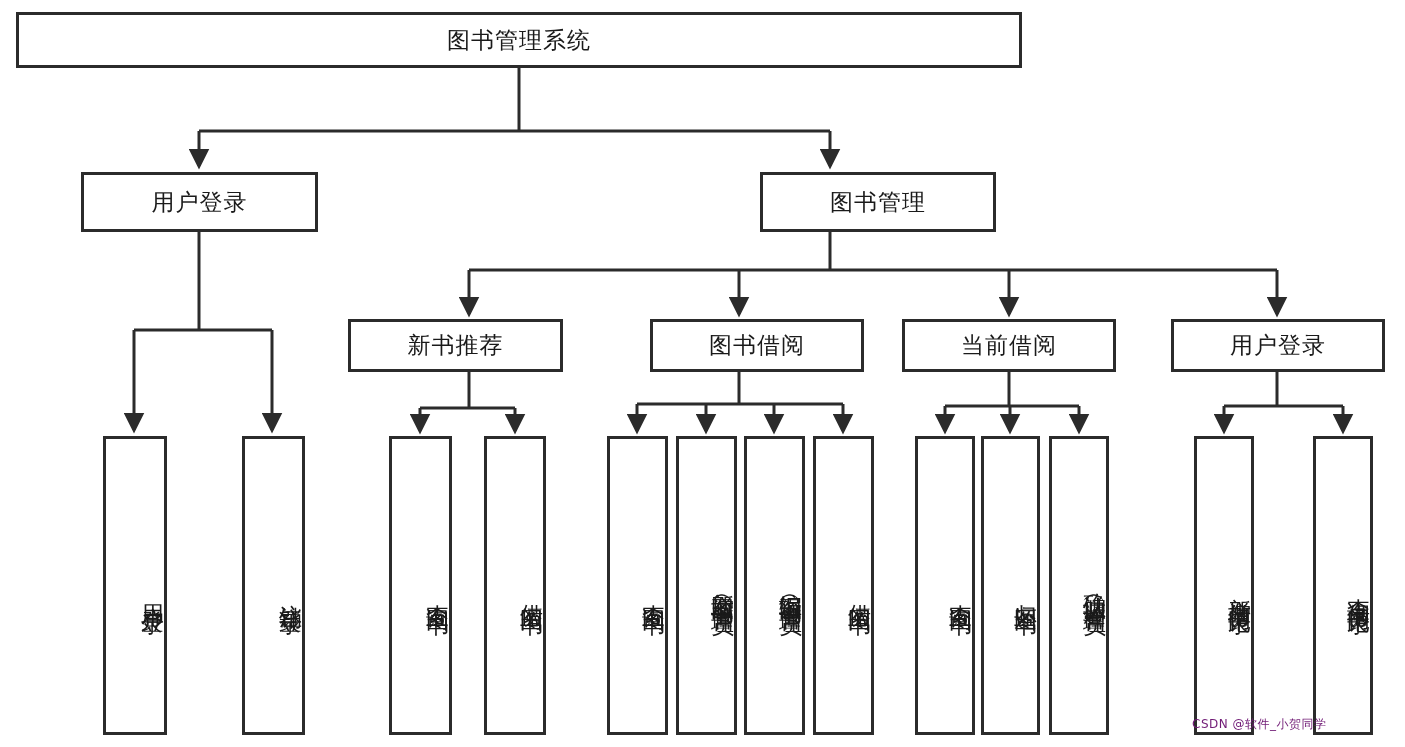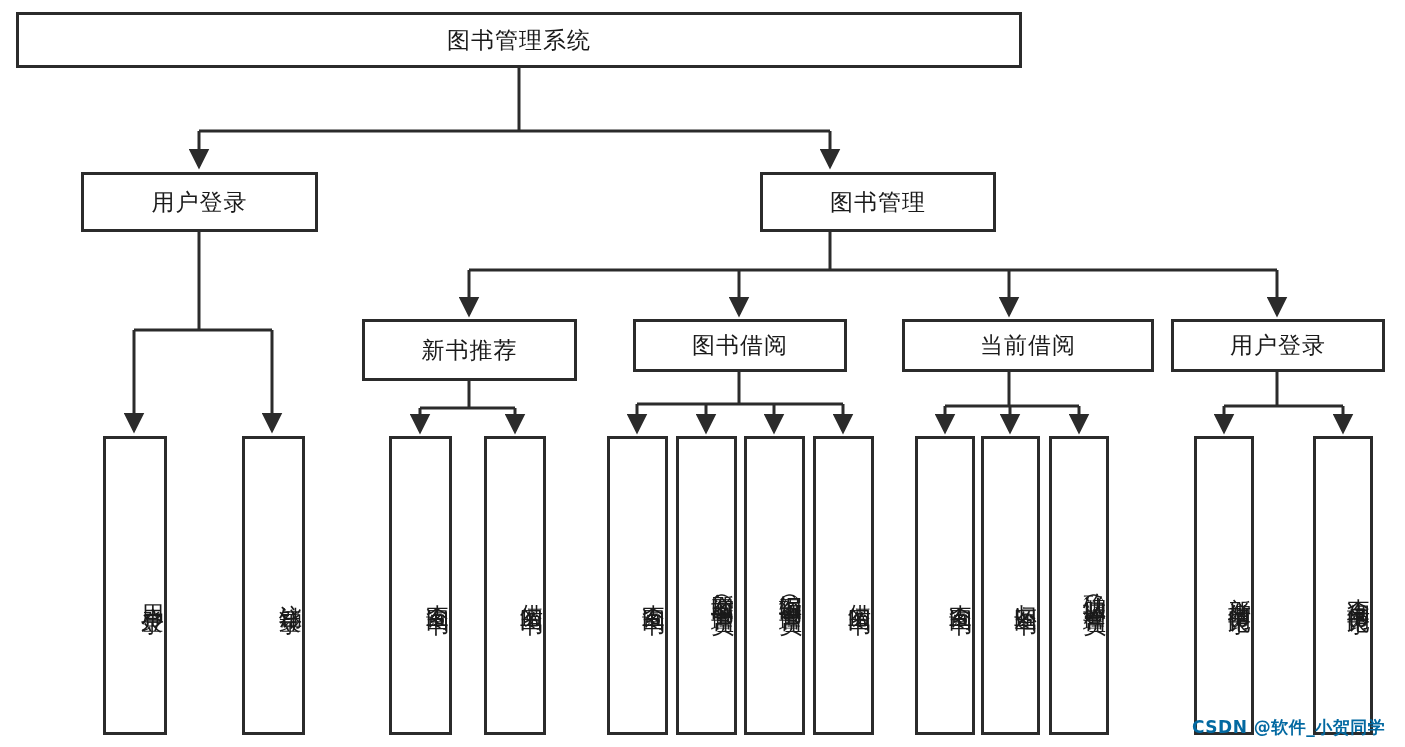--- a/index.html
+++ b/index.html
@@ -55,26 +55,25 @@
     text-orientation: upright;
     white-space: nowrap;
   }
   .node.vert.tall-text {
     padding-top: 6px;
   }
   .watermark {
     position: absolute;
     left: 1192px;
     top: 716px;
-    font-size: 17px;
-    color: #0369a1;
+    font-size: 12px;
+    color: #701a75;
     white-space: nowrap;
     z-index: 3;
     letter-spacing: 0.5px;
-    font-weight: bold;
   }
 </style>
 </head>
 <body>
 
 <div id="canvas">
 
   <svg id="edges" viewBox="0 0 1405 747" xmlns="http://www.w3.org/2000/svg">
     <defs>
       <marker id="arrow" viewBox="0 0 12 12" refX="10" refY="6" markerWidth="7" markerHeight="7" orient="auto-start-reverse">
@@ -123,23 +122,23 @@
       <path d="M 1224 406 L 1224 431" marker-end="url(#arrow)"></path>
       <path d="M 1343 406 L 1343 431" marker-end="url(#arrow)"></path>
     </g>
   </svg>
 
   <div class="node horiz" style="left:16px; top:12px; width:1006px; height:56px;">图书管理系统</div>
 
   <div class="node horiz" style="left:81px; top:172px; width:237px; height:60px;">用户登录</div>
   <div class="node horiz" style="left:712px; top:172px; width:236px; height:60px;margin-left:48px;">图书管理</div>
 
-  <div class="node horiz" style="left:362px; top:319px; width:215px; height:62px;">新书推荐</div>
-  <div class="node horiz" style="left:633px; top:319px; width:214px; height:53px;">图书借阅</div>
-  <div class="node horiz" style="left:902px; top:319px; width:252px; height:53px;">当前借阅</div>
+  <div class="node horiz" style="left:348px; top:319px; width:215px; height:53px;">新书推荐</div>
+  <div class="node horiz" style="left:650px; top:319px; width:214px; height:53px;">图书借阅</div>
+  <div class="node horiz" style="left:902px; top:319px; width:214px; height:53px;">当前借阅</div>
   <div class="node horiz" style="left:1171px; top:319px; width:214px; height:53px;">用户登录</div>
 
   <div class="node vert" style="left:103px; top:436px; width:64px; height:299px;">
     <span class="vlabel">用户登录</span>
   </div>
   <div class="node vert" style="left:242px; top:436px; width:63px; height:299px;">
     <span class="vlabel">注销登录</span>
   </div>
 
   <div class="node vert" style="left:389px; top:436px; width:63px; height:299px;">

